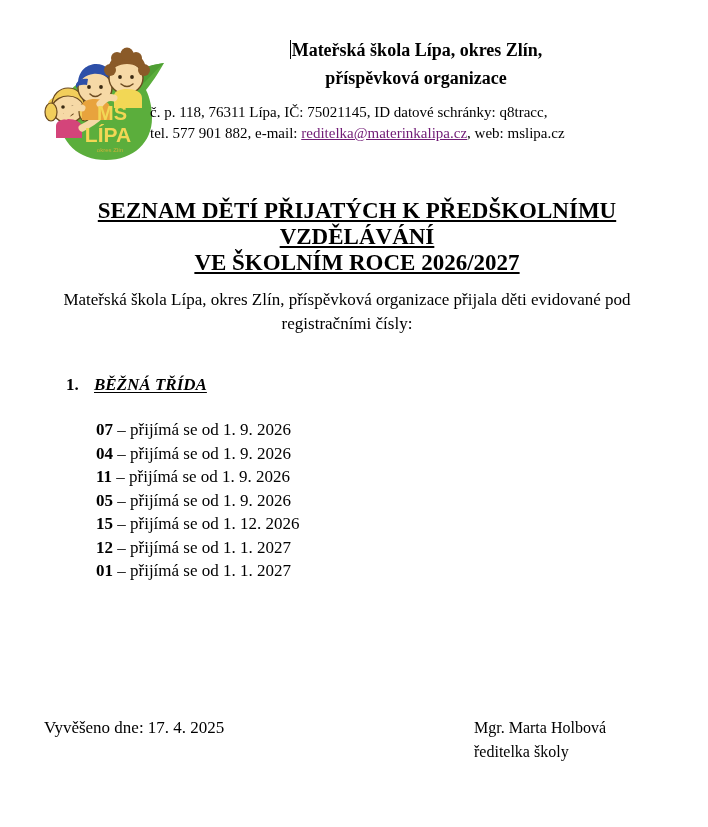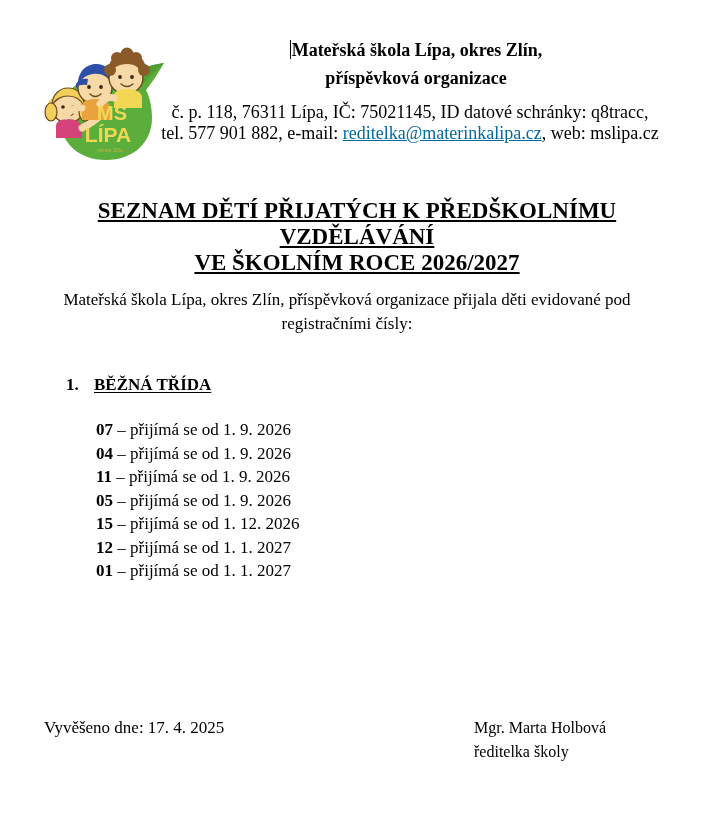--- a/index.html
+++ b/index.html
@@ -51,26 +51,25 @@
     background: #000;
     vertical-align: -3px;
     margin-right: 1px;
   }
 
   .contact {
     position: absolute;
     left: 150px;
     top: 74px;
     width: 520px;
-    text-align: center;
-    font-size: 18px;
+    font-size: 15px;
     line-height: 21px;
   }
   .email-link {
-    color: #0369a1;
+    color: #701a75;
     text-decoration: underline;
   }
 
   
   .doc-title {
     position: absolute;
     left: 54px;
     top: 198px;
     width: 606px;
     text-align: center;
@@ -97,21 +96,21 @@
   
   .section {
     position: absolute;
     left: 66px;
     top: 373px;
     font-size: 17px;
     line-height: 24px;
     font-weight: bold;
   }
   .section .num { display: inline-block; min-width: 28px; }
-  .section .lbl { text-decoration: underline; text-underline-offset: 2px; }
+  .section .lbl { text-decoration: underline; text-underline-offset: 2px; font-style: italic; }
 
   
   .reg-list {
     position: absolute;
     left: 96px;
     top: 418px;
     font-size: 17px;
     line-height: 23.5px;
   }
   .reg-row { white-space: nowrap; }

